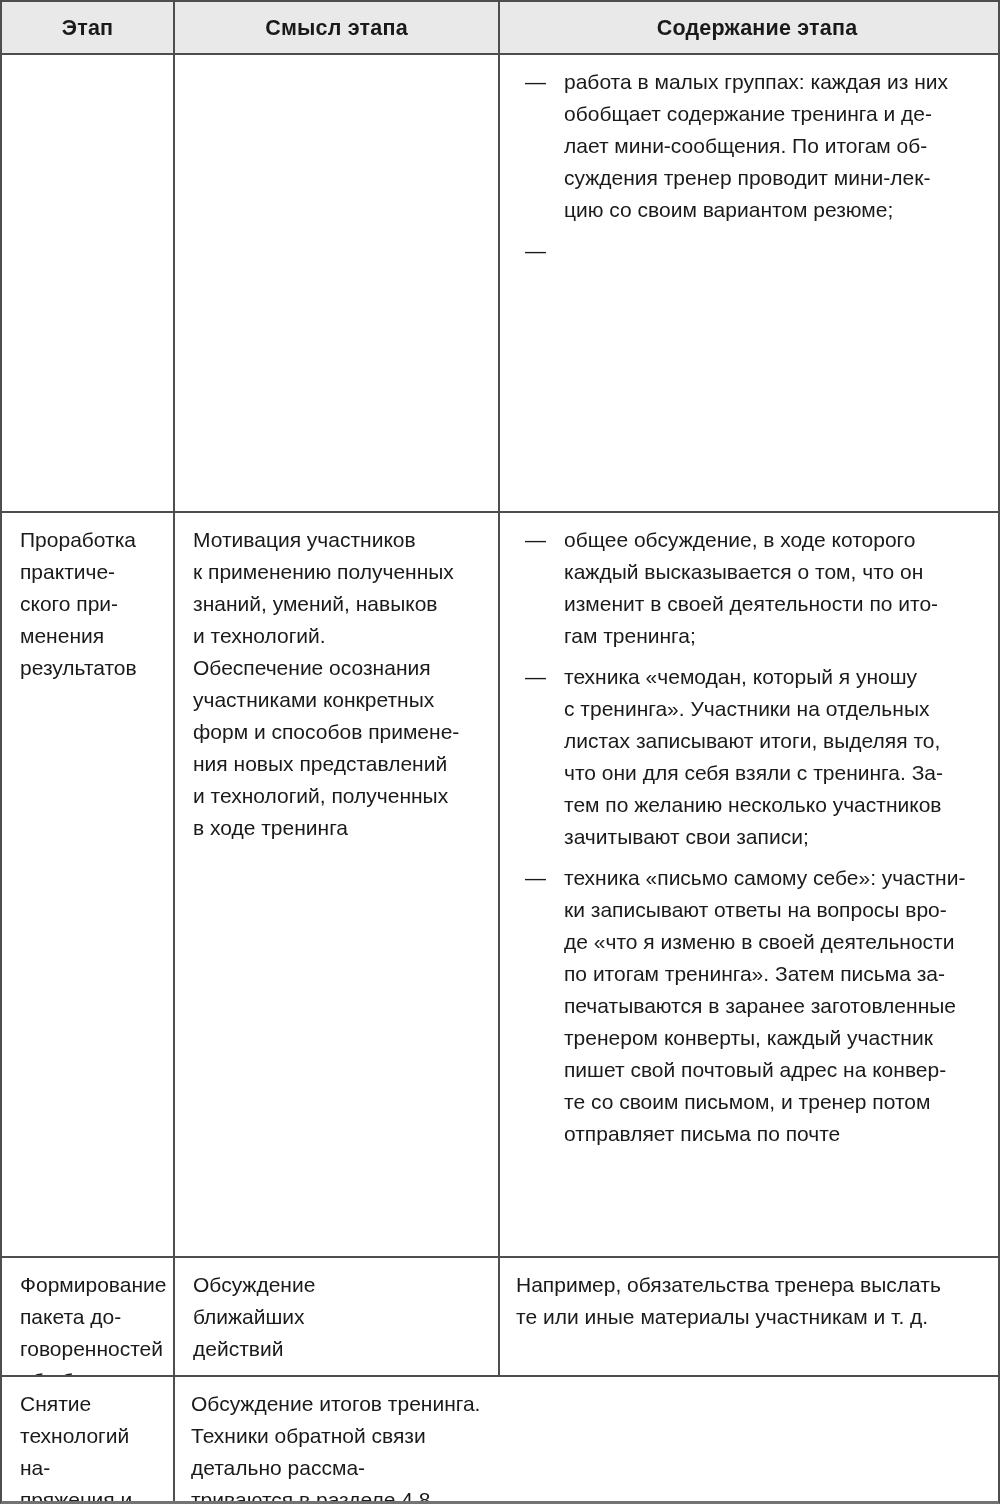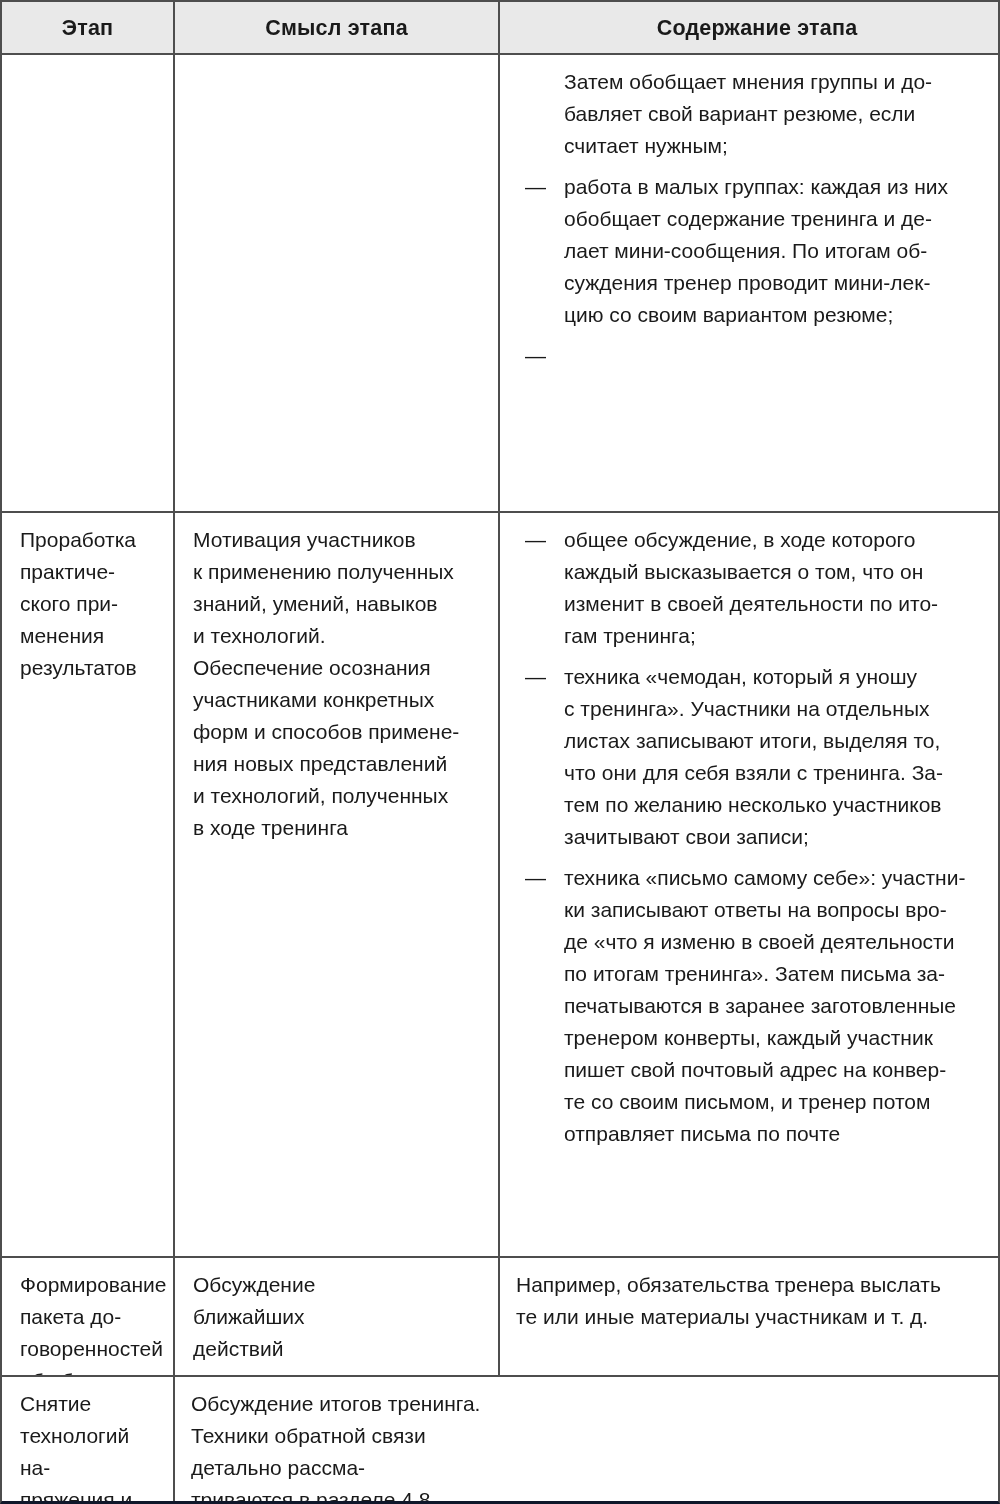--- a/index.html
+++ b/index.html
@@ -11,21 +11,21 @@
   *{margin:0;padding:0;box-sizing:border-box;}
   html,body{background:var(--page-bg);}
   body{
     width:1000px;height:1504px;overflow:hidden;
     font-family:"Liberation Sans","DejaVu Sans",sans-serif;
     color:var(--text-color);
   }
   .table{
     width:1000px;height:1504px;
     border:2px solid var(--border-color);
-    border-bottom:3px solid #0f172a;
+    border-bottom:3px solid #737373;
     display:grid;
     grid-template-columns:173px 325px 1fr;
     grid-template-rows:53px 458px 745px 119px 1fr;
     background:var(--page-bg);
   }
   .cell{
     font-size:21px;line-height:32px;
     padding:11px 10px 0 18px;
     white-space:pre-line;
     overflow:hidden;
@@ -51,23 +51,20 @@
 
 <div class="table">
 
   <div class="cell hcell c0 row-border">Этап</div>
   <div class="cell hcell c1 row-border">Смысл этапа</div>
   <div class="cell hcell c2 row-border">Содержание этапа</div>
 
   <div class="cell c0 row-border"></div>
   <div class="cell c1 row-border"></div>
   <div class="cell c2 row-border content-cell">
-      <div class="block indent">Затем обобщает мнения группы и до-
-бавляет свой вариант резюме, если
-считает нужным;</div>
       <div class="block bullet"><span class="dash">—</span><span>работа в малых группах: каждая из них
 обобщает содержание тренинга и де-
 лает мини-сообщения. По итогам об-
 суждения тренер проводит мини-лек-
 цию со своим вариантом резюме;</span></div>
       <div class="block bullet"><span class="dash">—</span></div>
     </div>
 
   <div class="cell c0 row-border">Проработка
 практиче-

